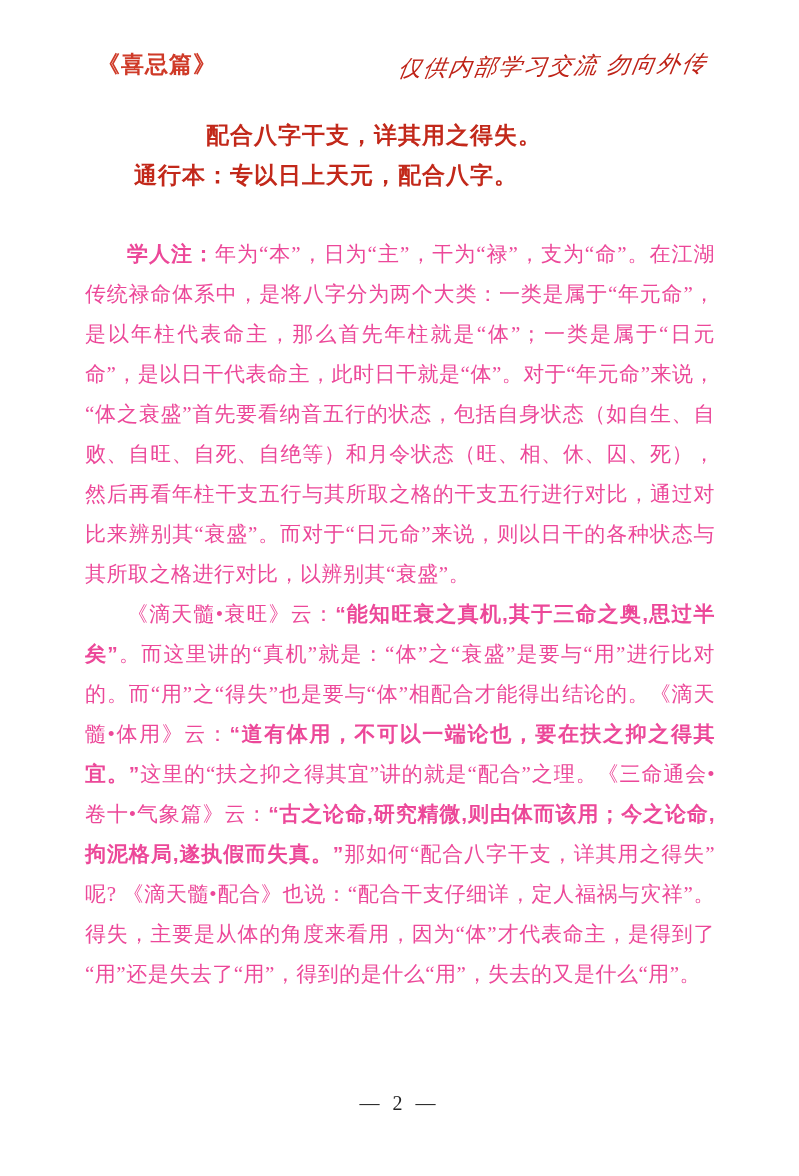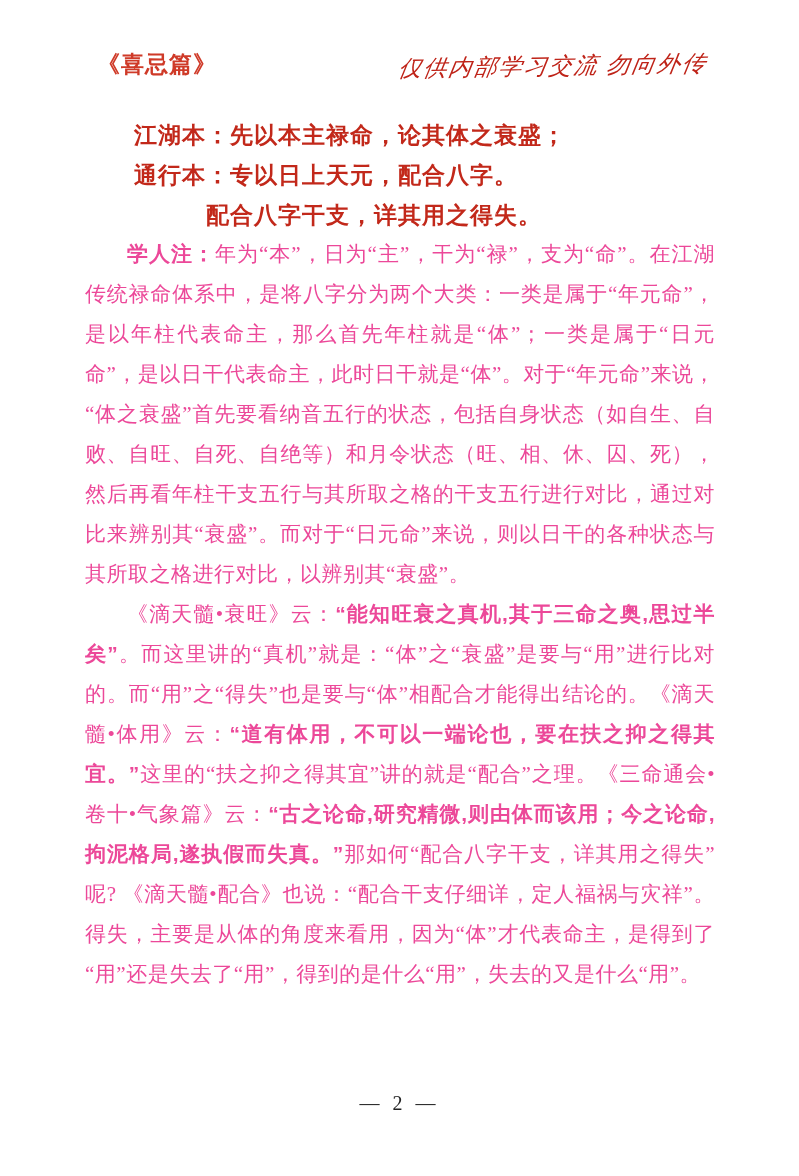--- a/index.html
+++ b/index.html
@@ -86,23 +86,22 @@
 </head>
 <body>
 
 <div class="page">
 
   <div class="doc-title">《喜忌篇》</div>
 
   <div class="handwriting">仅供内部学习交流 勿向外传</div>
 
   <div class="verse" id="verse">
-      <div class="verse-line"><span>江湖本：</span><span>先以本主禄命，论其体之衰盛；</span></div>
+      <div class="verse-line indent"><span>配合八字干支，详其用之得失。</span></div>
       <div class="verse-line"><span>通行本：</span><span>专以日上天元，配合八字。</span></div>
-      <div class="verse-line indent"><span>配合八字干支，详其用之得失。</span></div>
     </div>
 
   <div class="body-text" id="body-text">
       <p><span class="seg-label">学人注：</span><span class="seg-regular">年为“本”，日为“主”，干为“禄”，支为“命”。在江湖传统禄命体系中，是将八字分为两个大类：一类是属于“年元命”，是以年柱代表命主，那么首先年柱就是“体”；一类是属于“日元命”，是以日干代表命主，此时日干就是“体”。对于“年元命”来说，“体之衰盛”首先要看纳音五行的状态，包括自身状态（如自生、自败、自旺、自死、自绝等）和月令状态（旺、相、休、囚、死），然后再看年柱干支五行与其所取之格的干支五行进行对比，通过对比来辨别其“衰盛”。而对于“日元命”来说，则以日干的各种状态与其所取之格进行对比，以辨别其“衰盛”。</span></p>
       <p><span class="seg-regular">《滴天髓•衰旺》云：</span><span class="seg-bold">“能知旺衰之真机,其于三命之奥,思过半矣”</span><span class="seg-regular">。而这里讲的“真机”就是：“体”之“衰盛”是要与“用”进行比对的。而“用”之“得失”也是要与“体”相配合才能得出结论的。《滴天髓•体用》云：</span><span class="seg-bold">“道有体用，不可以一端论也，要在扶之抑之得其宜。”</span><span class="seg-regular">这里的“扶之抑之得其宜”讲的就是“配合”之理。《三命通会•卷十•气象篇》云：</span><span class="seg-bold">“古之论命,研究精微,则由体而该用；今之论命,拘泥格局,遂执假而失真。”</span><span class="seg-regular">那如何“配合八字干支，详其用之得失”呢? 《滴天髓•配合》也说：“配合干支仔细详，定人福祸与灾祥”。得失，主要是从体的角度来看用，因为“体”才代表命主，是得到了“用”还是失去了“用”，得到的是什么“用”，失去的又是什么“用”。</span></p>
     </div>
 
   <div class="footer">— 2 —</div>
 
 </div>

